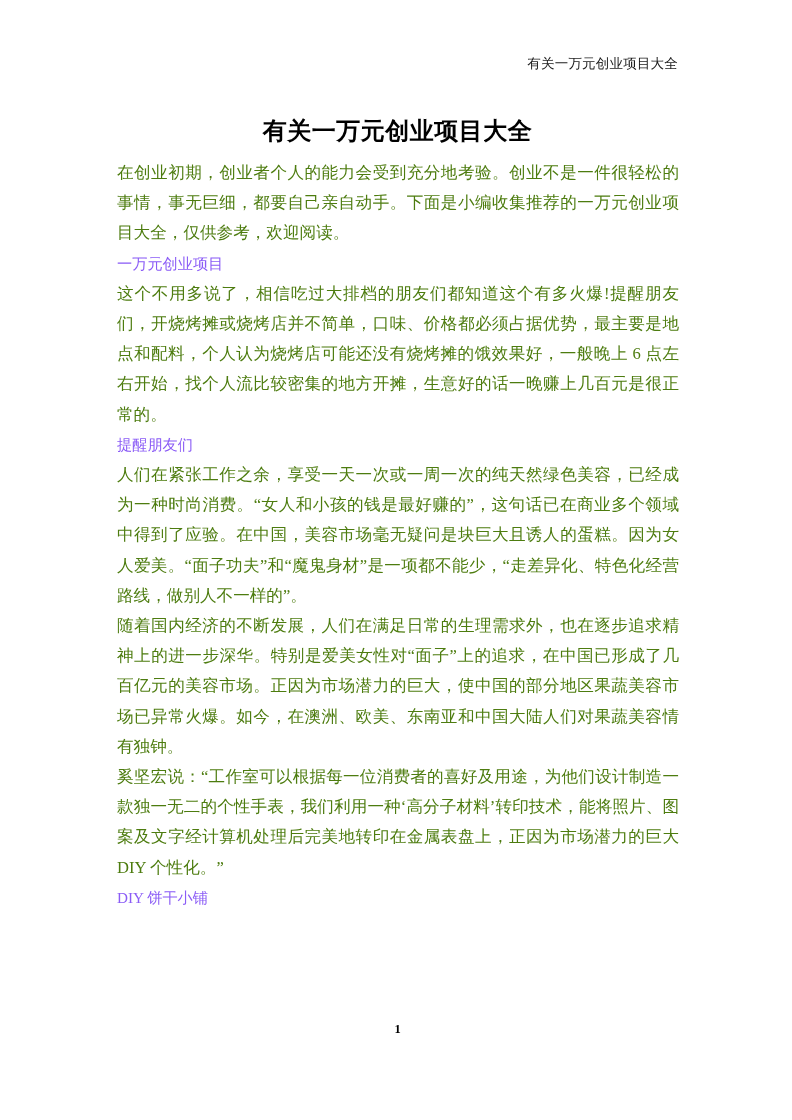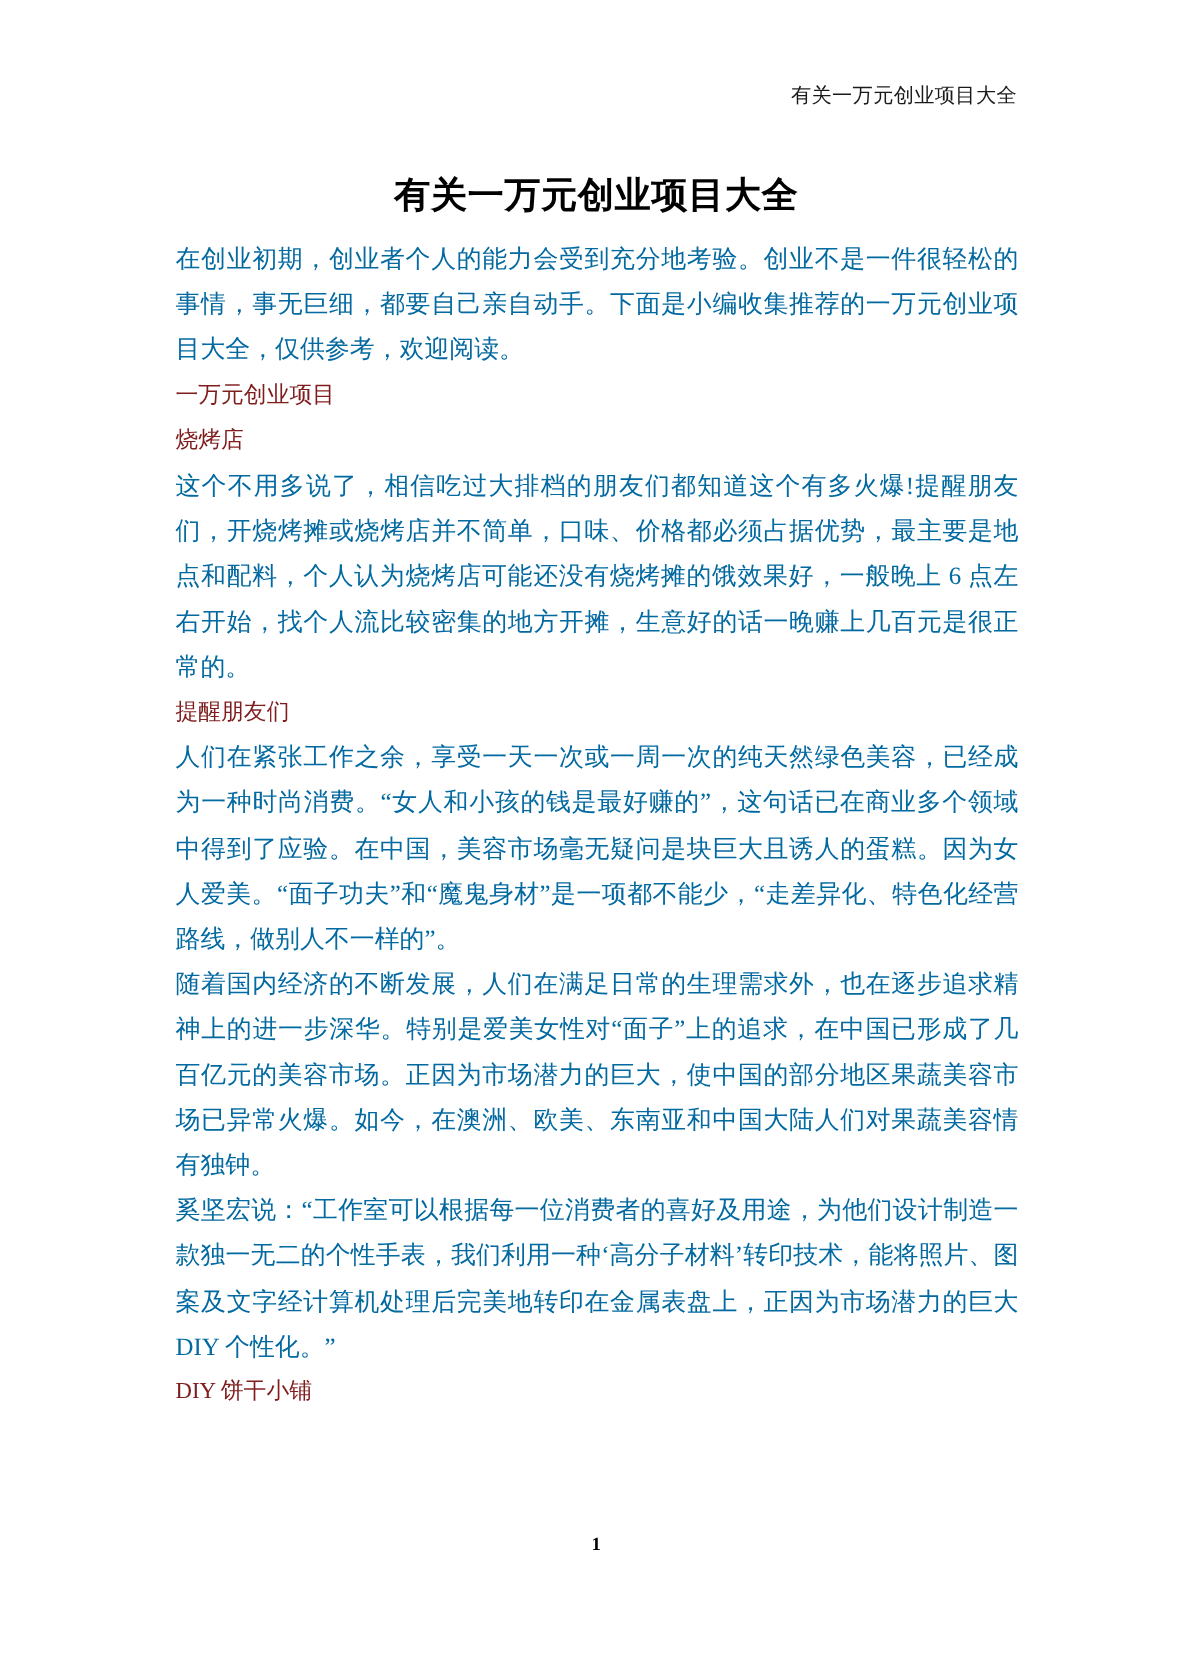--- a/index.html
+++ b/index.html
@@ -54,29 +54,29 @@
     left: 117px;
     width: 562px;
   }
 
   .para {
     font-size: 16.6px;
     line-height: 30.2px;
     text-align: justify;
     text-justify: inter-ideograph;
     margin: 0;
-    color: #0369a1;
+    color: #4d7c0f;
     letter-spacing: 0px;
   }
 
   .heading {
     font-size: 15.2px;
     line-height: 30.2px;
     margin: 0;
-    color: #7f1d1d;
+    color: #8b5cf6;
     text-align: left;
     letter-spacing: 0px;
   }
 
   
   .page-number {
     position: absolute;
     top: 1022px;
     left: 117px;
     width: 561px;
@@ -91,21 +91,20 @@
 
 <div class="page">
 
   <div class="running-header">有关一万元创业项目大全</div>
 
   <h1 class="doc-title">有关一万元创业项目大全</h1>
 
   <div class="body-flow">
       <p class="para">在创业初期，创业者个人的能力会受到充分地考验。创业不是一件很轻松的事情，事无巨细，都要自己亲自动手。下面是小编收集推荐的一万元创业项目大全，仅供参考，欢迎阅读。</p>
       <p class="heading">一万元创业项目</p>
-      <p class="heading">烧烤店</p>
       <p class="para">这个不用多说了，相信吃过大排档的朋友们都知道这个有多火爆!提醒朋友们，开烧烤摊或烧烤店并不简单，口味、价格都必须占据优势，最主要是地点和配料，个人认为烧烤店可能还没有烧烤摊的饿效果好，一般晚上 6 点左右开始，找个人流比较密集的地方开摊，生意好的话一晚赚上几百元是很正常的。</p>
       <p class="heading">提醒朋友们</p>
       <p class="para">人们在紧张工作之余，享受一天一次或一周一次的纯天然绿色美容，已经成为一种时尚消费。“女人和小孩的钱是最好赚的”，这句话已在商业多个领域中得到了应验。在中国，美容市场毫无疑问是块巨大且诱人的蛋糕。因为女人爱美。“面子功夫”和“魔鬼身材”是一项都不能少，“走差异化、特色化经营路线，做别人不一样的”。</p>
       <p class="para">随着国内经济的不断发展，人们在满足日常的生理需求外，也在逐步追求精神上的进一步深华。特别是爱美女性对“面子”上的追求，在中国已形成了几百亿元的美容市场。正因为市场潜力的巨大，使中国的部分地区果蔬美容市场已异常火爆。如今，在澳洲、欧美、东南亚和中国大陆人们对果蔬美容情有独钟。</p>
       <p class="para">奚坚宏说：“工作室可以根据每一位消费者的喜好及用途，为他们设计制造一款独一无二的个性手表，我们利用一种‘高分子材料’转印技术，能将照片、图案及文字经计算机处理后完美地转印在金属表盘上，正因为市场潜力的巨大 DIY 个性化。”</p>
       <p class="heading">DIY 饼干小铺</p>
     </div>
 
   <div class="page-number">1</div>
 

